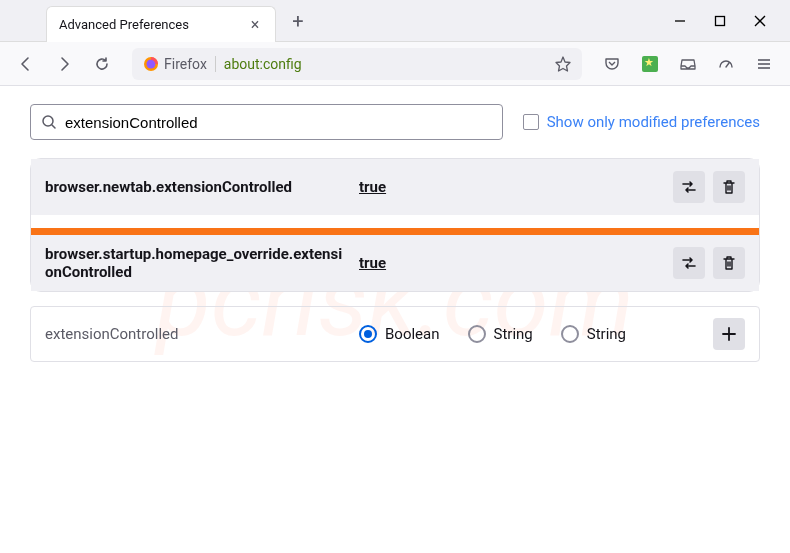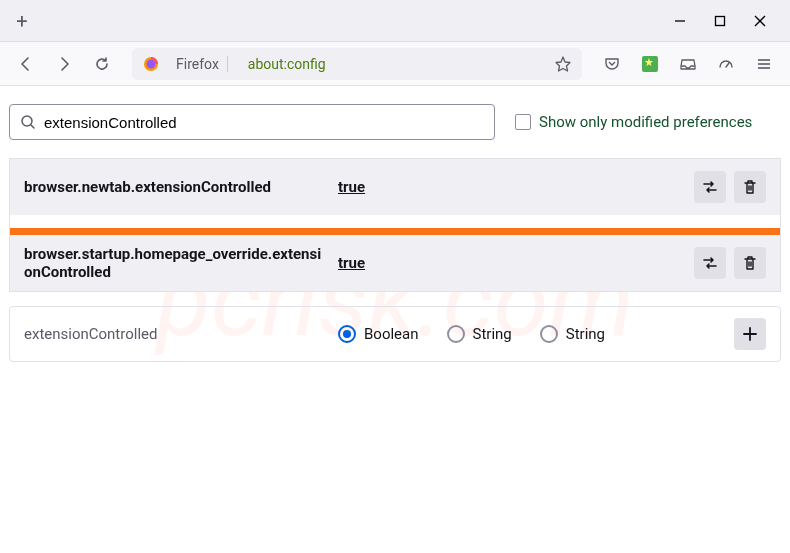--- a/index.html
+++ b/index.html
@@ -12,38 +12,38 @@
     .titlebar { height: 42px; display: flex; align-items: center; background: #f0f0f4; border-bottom: 1px solid #ddd; }
     .tab { display: flex; align-items: center; height: 36px; background: #fff; border-radius: 6px 6px 0 0; padding: 0 12px; margin-left: 46px; margin-top: 6px; gap: 8px; min-width: 230px; border: 1px solid #ddd; border-bottom: none; }
     .tab-title { font-size: 13px; color: #15141a; flex: 1; }
     .tab-close { width: 16px; height: 16px; display: flex; align-items: center; justify-content: center; color: #5b5b66; font-size: 16px; cursor: pointer; }
     .new-tab { width: 28px; height: 28px; display: flex; align-items: center; justify-content: center; color: #5b5b66; font-size: 20px; margin-left: 8px; cursor: pointer; }
     .window-controls { margin-left: auto; display: flex; gap: 20px; padding-right: 20px; }
     .window-ctrl { width: 20px; height: 20px; display: flex; align-items: center; justify-content: center; color: #000; cursor: pointer; }
     
     .toolbar { height: 44px; display: flex; align-items: center; gap: 6px; padding: 0 10px; background: #f9f9fb; border-bottom: 1px solid #e0e0e6; }
     .nav-btn { width: 32px; height: 32px; display: flex; align-items: center; justify-content: center; color: #5b5b66; border-radius: 4px; cursor: pointer; }
-    .urlbar { flex: 1; height: 32px; background: #f0f0f4; border-radius: 6px; display: flex; align-items: center; padding: 0 10px; gap: 16px; margin: 0 8px; }
+    .urlbar { flex: 1; height: 32px; background: #f0f0f4; border-radius: 6px; display: flex; align-items: center; padding: 0 10px; gap: 4px; margin: 0 8px; }
     .urlbar-identity { font-size: 14px; color: #5b5b66; padding-right: 8px; border-right: 1px solid #ccc; }
     .urlbar-text { font-size: 14px; color: #4d7c0f; flex: 1; padding-left: 4px; }
     .urlbar-star { color: #5b5b66; }
     .toolbar-icon { width: 32px; height: 32px; display: flex; align-items: center; justify-content: center; color: #5b5b66; cursor: pointer; }
     .ext-icon { width: 16px; height: 16px; background: #4caf50; border-radius: 2px; position: relative; }
     .ext-icon::after { content: "★"; color: #fff176; font-size: 11px; position: absolute; top: 0; left: 2px; }
     
-    .content { padding: 18px 9px; }
+    .content { padding: 18px 30px; }
     
     .search-row { display: flex; gap: 20px; align-items: center; margin-bottom: 18px; }
     .search-box { flex: 1; height: 36px; border: 1px solid #8f8f9d; border-radius: 4px; display: flex; align-items: center; padding: 0 10px; gap: 8px; max-width: 486px; }
     .search-input { border: none; outline: none; font-size: 15px; flex: 1; background: transparent; }
     .checkbox-wrap { display: flex; align-items: center; gap: 8px; }
     .checkbox { width: 16px; height: 16px; border: 1px solid #8f8f9d; border-radius: 2px; }
-    .checkbox-label { font-size: 15px; color: #14532d; }
-    
-    .pref-table { border: 1px solid #e0e0e6; border-radius: 0; }
+    .checkbox-label { font-size: 15px; color: #3b82f6; }
+    
+    .pref-table { border: 1px solid #e0e0e6; border-radius: 11px; }
     .pref-row { display: flex; align-items: center; padding: 10px 14px; gap: 14px; min-height: 56px; }
     .pref-row.bold { background: #f0f0f4; font-weight: bold; }
     .pref-row + .pref-row { border-top: 7px solid #f97316; margin-top: 13px; }
     .pref-name { width: 300px; font-size: 15px; color: #15141a; word-break: break-word; }
     .pref-value { flex: 1; font-size: 15px; color: #15141a; text-decoration: underline; }
     .pref-actions { display: flex; gap: 8px; }
     .action-btn { width: 32px; height: 32px; display: flex; align-items: center; justify-content: center; background: #e0e0e6; border-radius: 4px; cursor: pointer; color: #15141a; }
     .new-row { margin-top: 14px; border: 1px solid #e0e0e6; border-radius: 4px; display: flex; align-items: center; padding: 10px 14px; gap: 14px; min-height: 56px; }
     .new-name { width: 300px; font-size: 15px; color: #5b5b66; }
     .radio-group { flex: 1; display: flex; gap: 28px; }
@@ -55,20 +55,24 @@
     
     svg { display: block; }
   </style>
 </head>
 <body>
 
 <div class="watermark">pcrisk.com</div>
 
 <div class="window">
   <div class="titlebar">
+    <div class="tab">
+      <span class="tab-title">Advanced Preferences</span>
+      <span class="tab-close">×</span>
+    </div>
     <div class="new-tab">+</div>
     <div class="window-controls">
       <div class="window-ctrl">
         <svg width="12" height="12" viewBox="0 0 12 12">
             <line x1="1" y1="6" x2="11" y2="6" stroke="currentColor" stroke-width="1.3"></line>
           </svg>
       </div>
       <div class="window-ctrl">
         <svg width="12" height="12" viewBox="0 0 12 12">
             <rect x="1.5" y="1.5" width="9" height="9" fill="none" stroke="currentColor" stroke-width="1.3"></rect>

